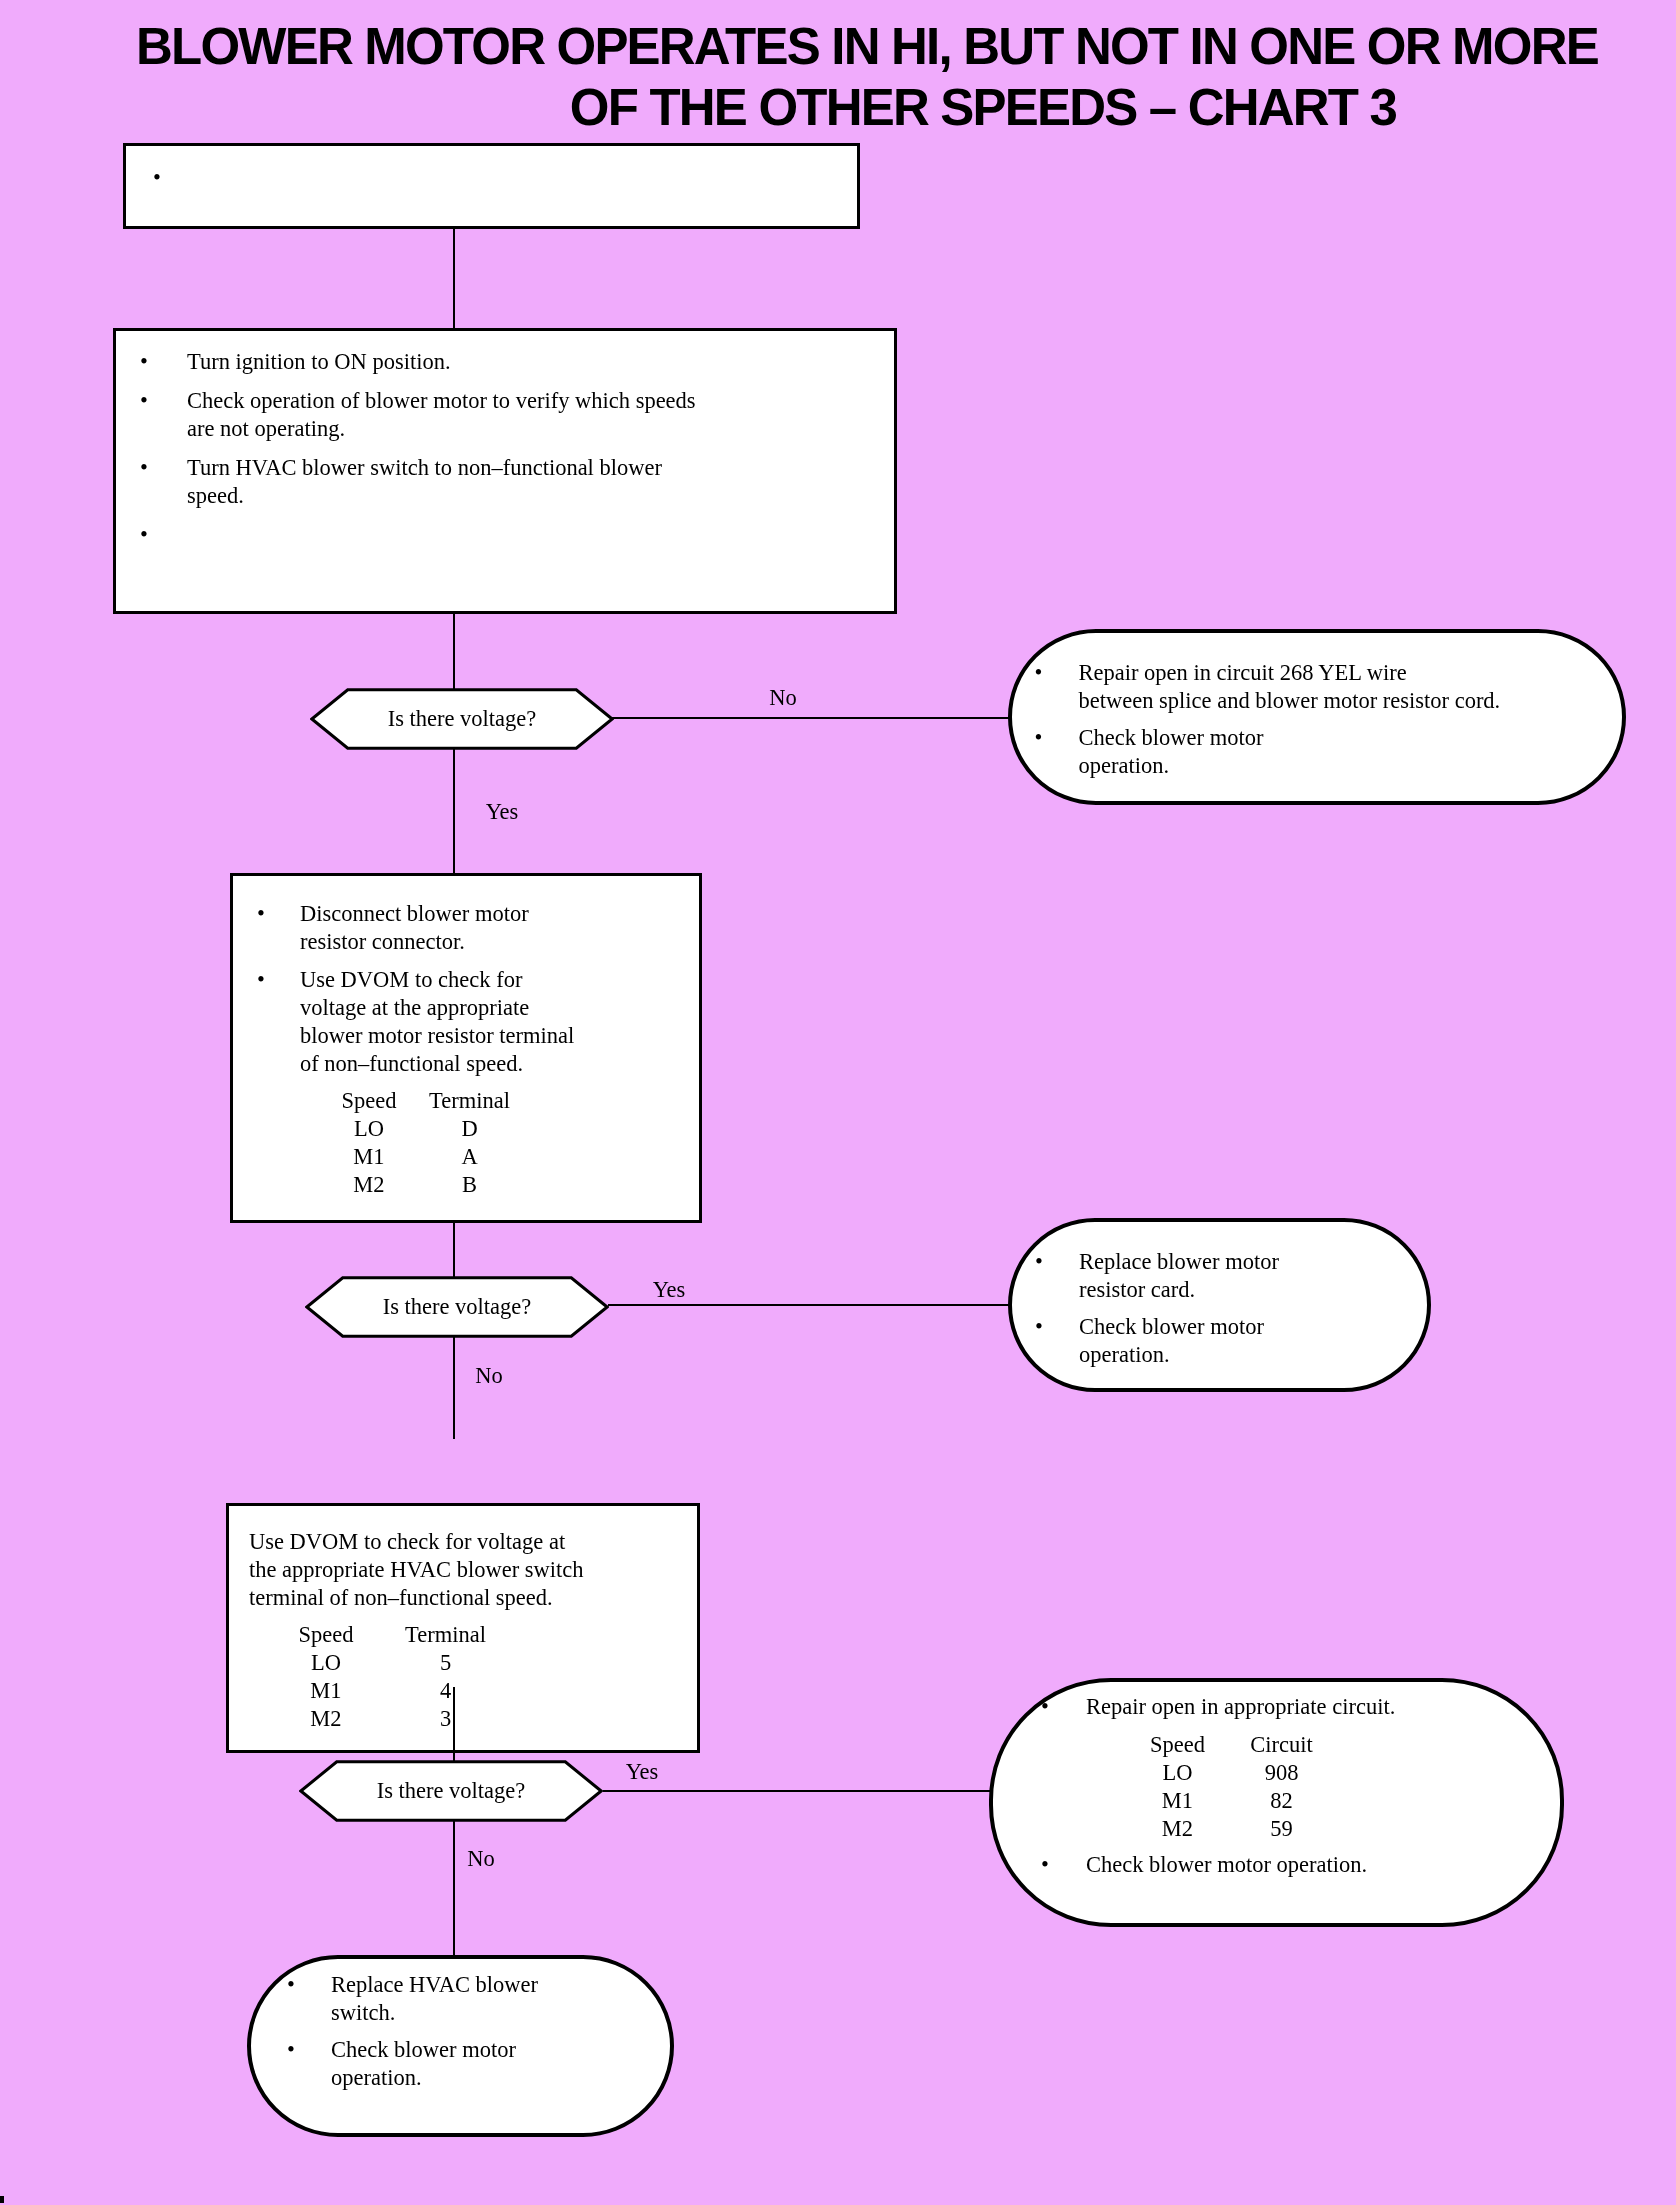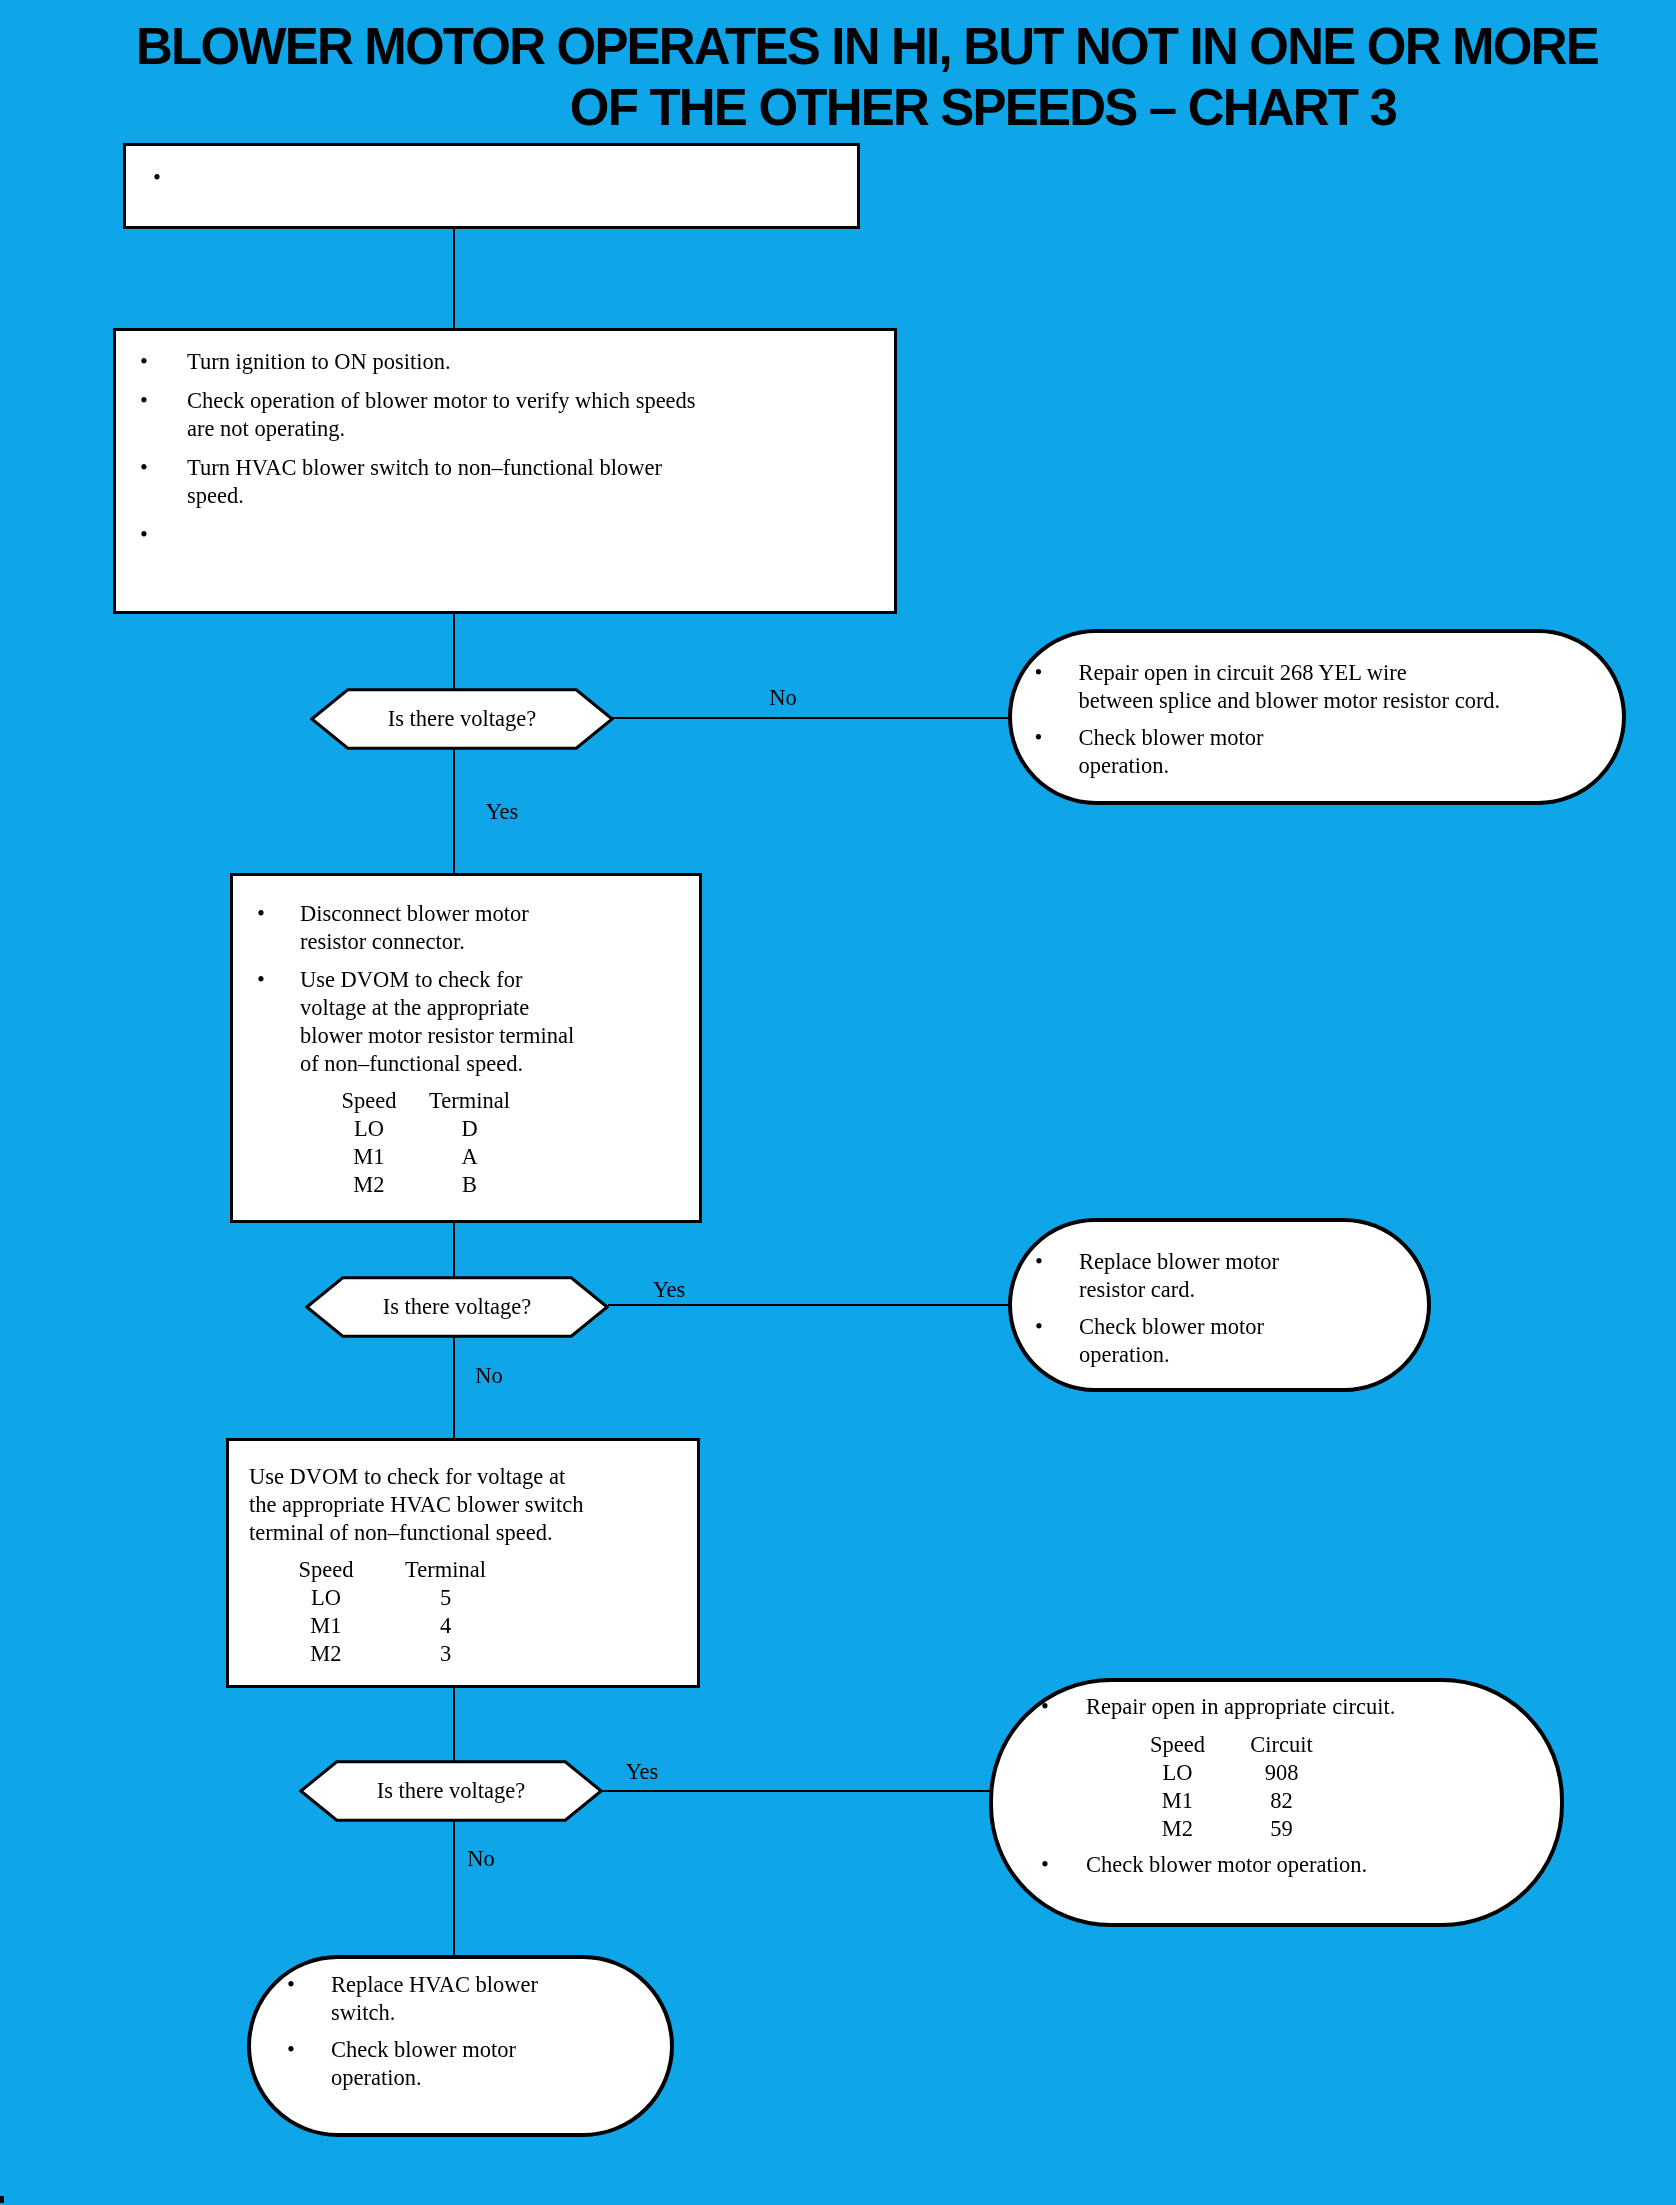--- a/index.html
+++ b/index.html
@@ -1,31 +1,31 @@
 <!DOCTYPE html>
 <html style="font-size:9.7px"><head>
 <meta charset="utf-8">
 <style>
   html,body{margin:0;padding:0;background:#fff;}
-  #canvas{position:relative;width:1676px;height:2205px;background:#0ea5e9;color:#000;
+  #canvas{position:relative;width:1676px;height:2205px;background:#f0abfc;color:#000;
           font-family:"Liberation Serif","DejaVu Serif",serif;font-size:22.5px;line-height:28px;}
 
   
   .title-line{position:absolute;transform:translateX(-50%);white-space:nowrap;
               font-family:"Liberation Sans","DejaVu Sans",sans-serif;
               font-weight:700;font-size:51px;line-height:51px;letter-spacing:-1.8px;}
   #title1{left:867px;top:20.7px;}
   #title2{left:983px;top:74px;margin-top:8px;}
 
   
   .rect{position:absolute;box-sizing:border-box;border:3px solid #000;background:#fff;}
   #box1{left:123px;top:143px;width:737px;height:86px;padding:18px 0 0 27px;}
   #box2{left:113px;top:328px;width:784px;height:286px;padding:17px 0 0 24px;}
   #box3{left:230px;top:873px;width:472px;height:350px;padding:24px 0 0 24px;}
-  #box4{left:226px;top:1438px;width:474px;height:250px;padding:22px 0 0 20px;}
+  #box4{left:226px;top:1503px;width:474px;height:250px;padding:22px 0 0 20px;}
 
   
   .stadium{position:absolute;box-sizing:border-box;border:4.9px solid #000;background:#fff;}
   #rbox1{left:1008px;top:629px;width:618px;height:176px;border-radius:88px;padding:25.5px 0 0 22.5px;}
   #rbox2{left:1008px;top:1218px;width:423px;height:174px;border-radius:87px;padding:25.5px 0 0 23px;}
   #rbox3{left:989px;top:1678px;width:575px;height:249px;border-radius:122px;padding:11px 0 0 48px;}
   #rbox4{left:247px;top:1955px;width:427px;height:182px;border-radius:91px;padding:12px 0 0 36px;}
 
   
   .item{display:flex;align-items:flex-start;margin-bottom:11px;}

